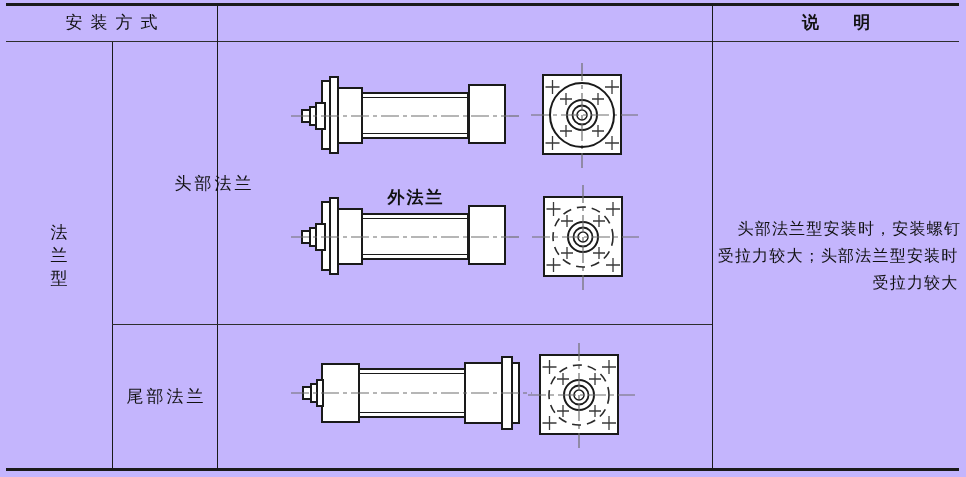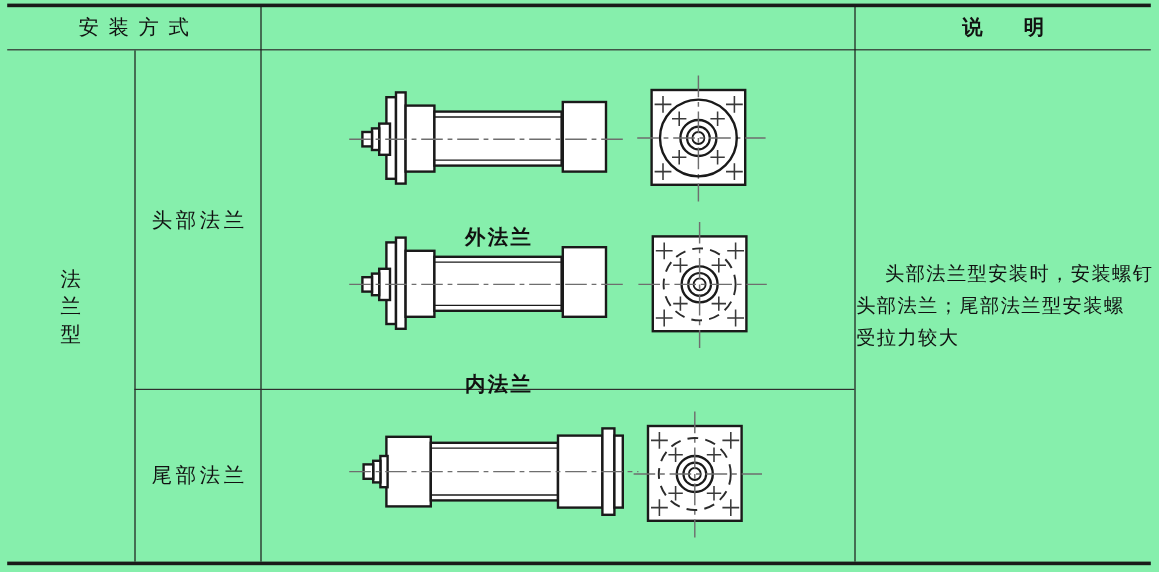--- a/index.html
+++ b/index.html
@@ -1,17 +1,17 @@
 <!DOCTYPE html>
 <html><head>
 <meta charset="utf-8">
 <style>
   html,body{margin:0;padding:0;background:#e9e9e9;}
   .page{
-    position:relative;width:966px;height:477px;background:#86efac;
+    position:relative;width:966px;height:477px;background:#c4b5fd;
     font-family:"Liberation Serif","DejaVu Serif",serif;color:#111;
     overflow:hidden;
   }
   .hline,.vline{position:absolute;background:#1a1a1a;}
   .thinline{background:#2e2e2e;}
   .cell{position:absolute;display:flex;align-items:center;justify-content:center;}
   .hdr{font-size:17px;letter-spacing:8px;text-indent:8px;}
   .hdr3{font-size:17px;word-spacing:30px;}
   .vgroup{flex-direction:column;font-size:17px;line-height:23px;}
   .rowlabel{font-size:17px;letter-spacing:3px;text-indent:3px;}
@@ -50,21 +50,21 @@
   <div class="cell hdr3" style="left:712px;top:4px;width:248px;height:37px;font-weight:bold;">
     <span>说 明</span>
   </div>
 
   <div class="cell vgroup" style="left:6px;top:42px;width:106px;height:426px;">
     <span>法</span>
     <span>兰</span>
     <span>型</span>
   </div>
 
-  <div class="cell rowlabel" style="left:112px;top:42px;width:106px;height:282px;">
+  <div class="cell rowlabel" style="left:112px;top:42px;width:106px;height:282px;padding-left:48px;">
     <span>头部法兰</span>
   </div>
   <div class="cell rowlabel" style="left:112px;top:324px;width:106px;height:144px;border-radius:29px;">
     <span>尾部法兰</span>
   </div>
 
   <svg class="diagrams" width="494" height="426" viewBox="218 42 494 426" xmlns="http://www.w3.org/2000/svg">
     <defs>
       <g id="sv-head">
         <rect x="322" y="81" width="8" height="68"></rect>
@@ -117,25 +117,22 @@
       <rect x="512" y="363" width="7" height="60"></rect>
       <line class="cl" x1="291" y1="393" x2="532" y2="393"></line>
       <use href="#fv-common" xlink:href="#fv-common" transform="translate(579,395)"></use>
       <circle class="dashed" cx="579" cy="395" r="30"></circle>
     </g>
   </svg>
 
   <div class="caption" style="left:368px;top:150px;">
     <span>外法兰</span>
   </div>
-  <div class="caption" style="left:368px;top:273px;">
-    <span>内法兰</span>
-  </div>
 
-  <div class="cell" style="left:712px;top:42px;width:248px;height:426px;">
+  <div class="cell" style="left:712px;top:42px;width:248px;height:426px;text-align:right;">
     <div class="desc">
       <div class="dline indent">头部法兰型安装时，安装螺钉</div>
-      <div class="dline">头部法兰；尾部法兰型安装螺</div>
+      <div class="dline">受拉力较大；头部法兰型安装时</div>
       <div class="dline">受拉力较大</div>
     </div>
   </div>
 
 </div>
 
 </body></html>

